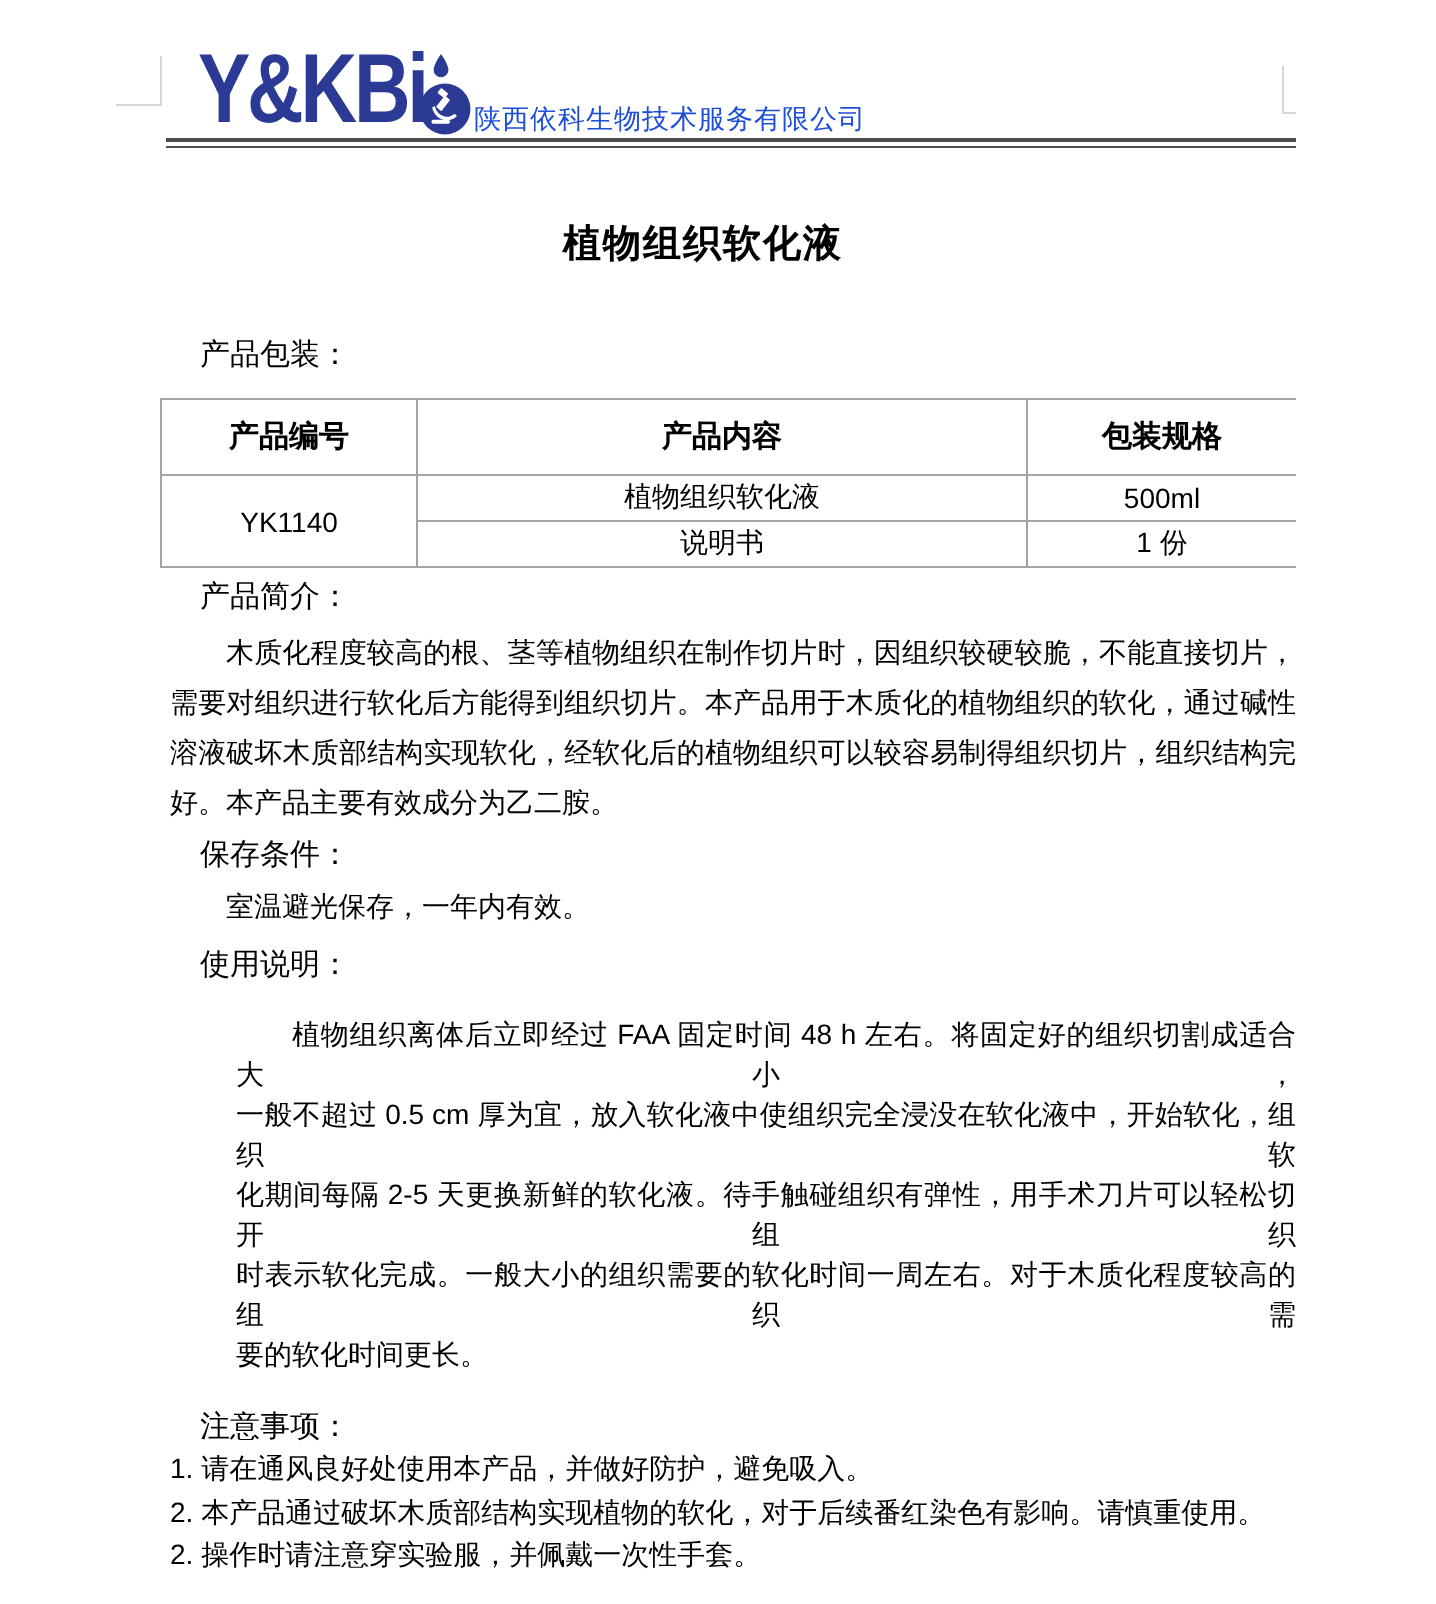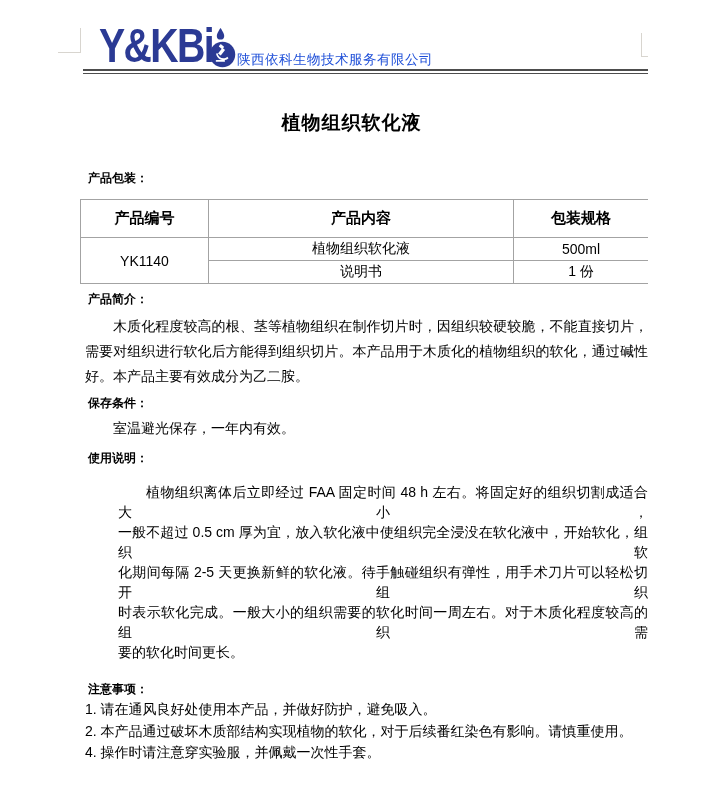--- a/index.html
+++ b/index.html
@@ -21,21 +21,21 @@
   .logo-drop   { position:absolute; left:216px; top:27px; width:9px; height:13px; }
   .company-name { position:absolute; left:237px; top:51px; font-size:13.5px; letter-spacing:.5px;
                   color:#1d4ed8; white-space:nowrap; }
   .rule { position:absolute; left:83px; top:69px; width:565px; height:5px;
           border-top:2px solid #4d4d4d; border-bottom:1px solid #4d4d4d; }
 
   
   .content { position:absolute; left:0; top:74px; width:718px; padding:0 70px 0 85px; }
   .doc-title { margin-top:37px; padding-right:30px; text-align:center;
                font-size:19px; line-height:24px; font-weight:bold; letter-spacing:1px; }
-  .h2 { font-size:12px; line-height:18px; font-weight:bold; margin-left:3px; }
+  .h2 { font-size:15px; line-height:18px; font-weight:normal; margin-left:15px; }
   .h2.packaging { margin-top:34px; }
   .h2.intro     { margin-top:6px; }
   .h2.storage   { margin-top:5px; }
   .h2.usage     { margin-top:11px; }
   .h2.notes     { margin-top:18px; }
 
   table.spec { border-collapse:collapse; margin-top:12px; margin-left:-5px; width:568px;
                table-layout:fixed; border:1.5px solid #000; }
   table.spec th, table.spec td { border:1px solid #a3a3a3; text-align:center; vertical-align:middle;
                padding:0; font-size:14px; }
@@ -115,20 +115,21 @@
         <td>说明书</td>
         <td>1 份</td>
       </tr>
     </tbody>
       </table>
 
     <div class="h2 intro">产品简介：</div>
     <div class="para lh25">
         <div class="ln">木质化程度较高的根、茎等植物组织在制作切片时，因组织较硬较脆，不能直接切片，</div>
         <div class="ln">需要对组织进行软化后方能得到组织切片。本产品用于木质化的植物组织的软化，通过碱性</div>
+        <div class="ln">溶液破坏木质部结构实现软化，经软化后的植物组织可以较容易制得组织切片，组织结构完</div>
         <div class="ln">好。本产品主要有效成分为乙二胺。</div>
       </div>
 
     <div class="h2 storage">保存条件：</div>
     <div class="single">
         <div class="ln">室温避光保存，一年内有效。</div>
       </div>
 
     <div class="h2 usage">使用说明：</div>
     <div class="para lh20 usage">
@@ -136,17 +137,17 @@
         <div class="ln">一般不超过 0.5 cm 厚为宜，放入软化液中使组织完全浸没在软化液中，开始软化，组织软</div>
         <div class="ln">化期间每隔 2-5 天更换新鲜的软化液。待手触碰组织有弹性，用手术刀片可以轻松切开组织</div>
         <div class="ln">时表示软化完成。一般大小的组织需要的软化时间一周左右。对于木质化程度较高的组织需</div>
         <div class="ln">要的软化时间更长。</div>
       </div>
 
     <div class="h2 notes">注意事项：</div>
     <div class="notes-list">
         <div class="ln">1. 请在通风良好处使用本产品，并做好防护，避免吸入。</div>
         <div class="ln">2. 本产品通过破坏木质部结构实现植物的软化，对于后续番红染色有影响。请慎重使用。</div>
-        <div class="ln">4.  操作时请注意穿实验服，并佩戴一次性手套。</div>
+        <div class="ln">2.  操作时请注意穿实验服，并佩戴一次性手套。</div>
       </div>
 
   </div>
 </div>
 
 </body></html>

